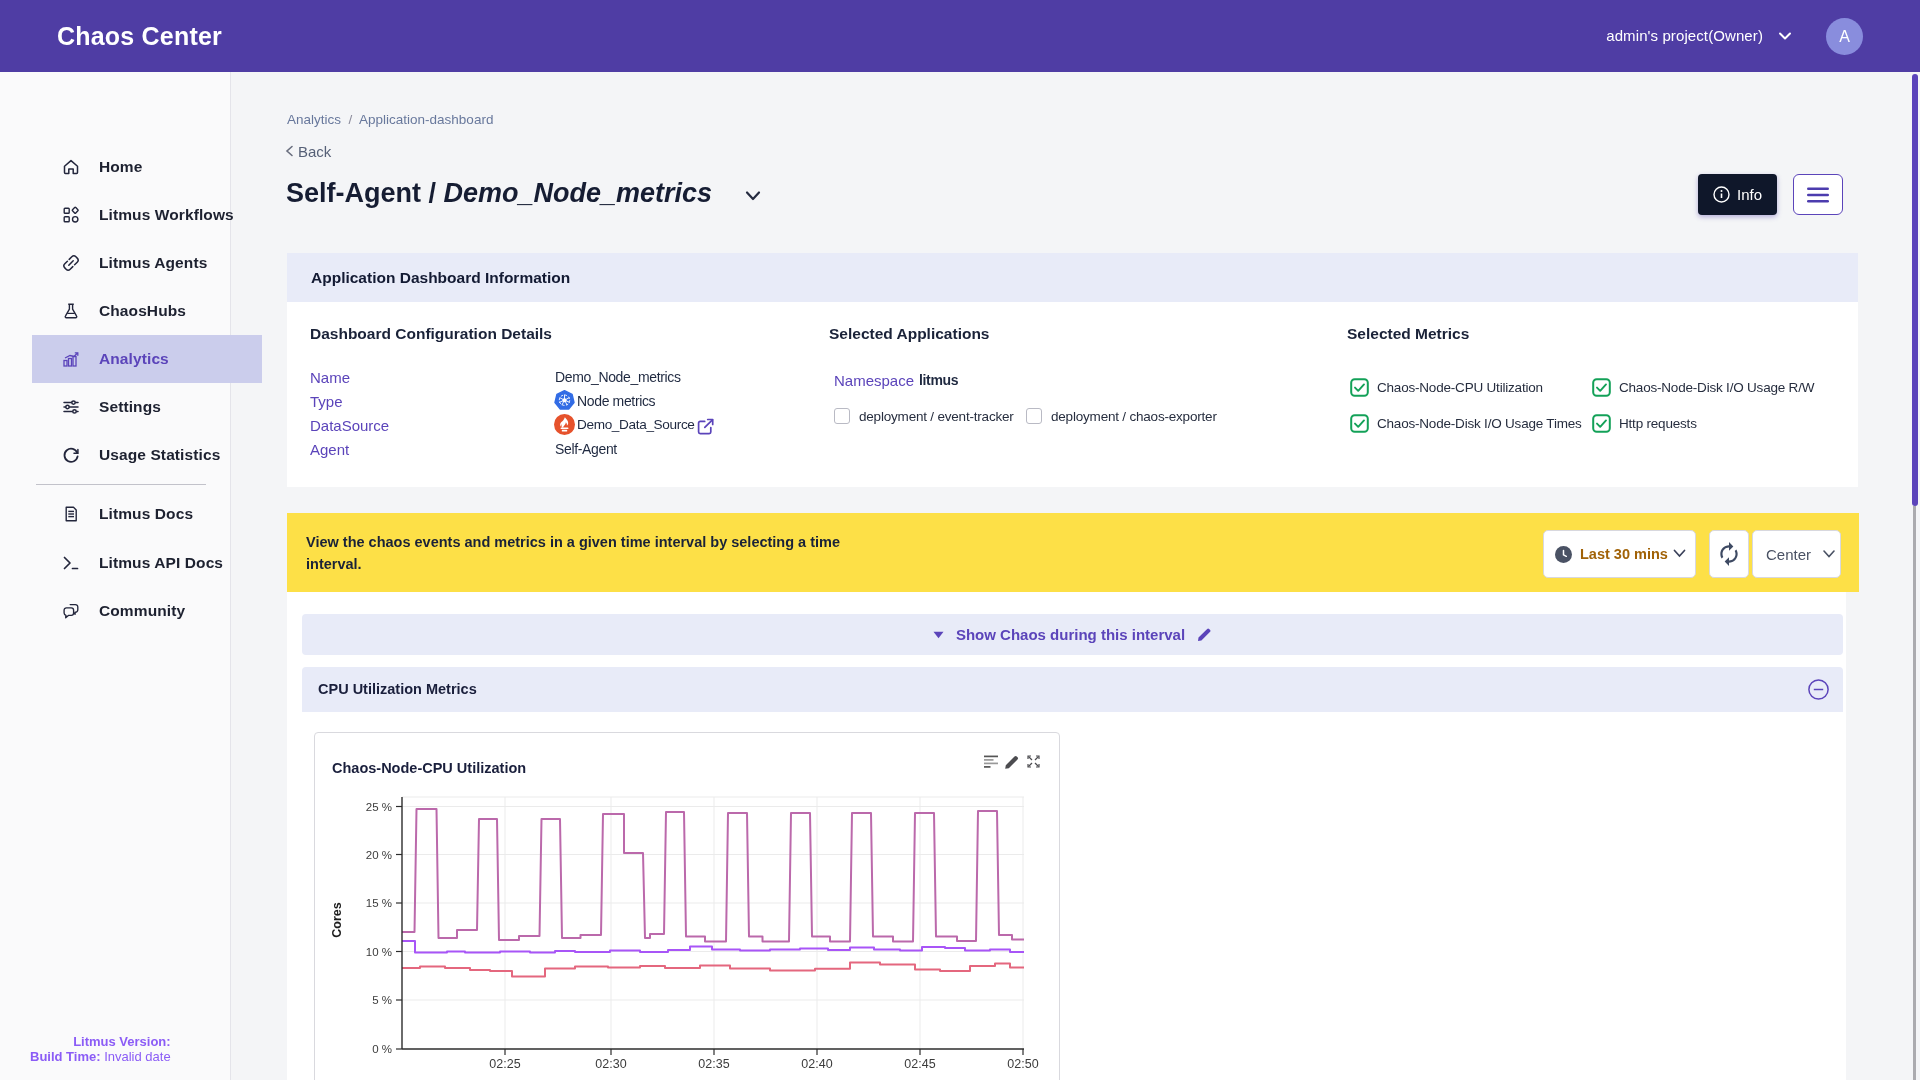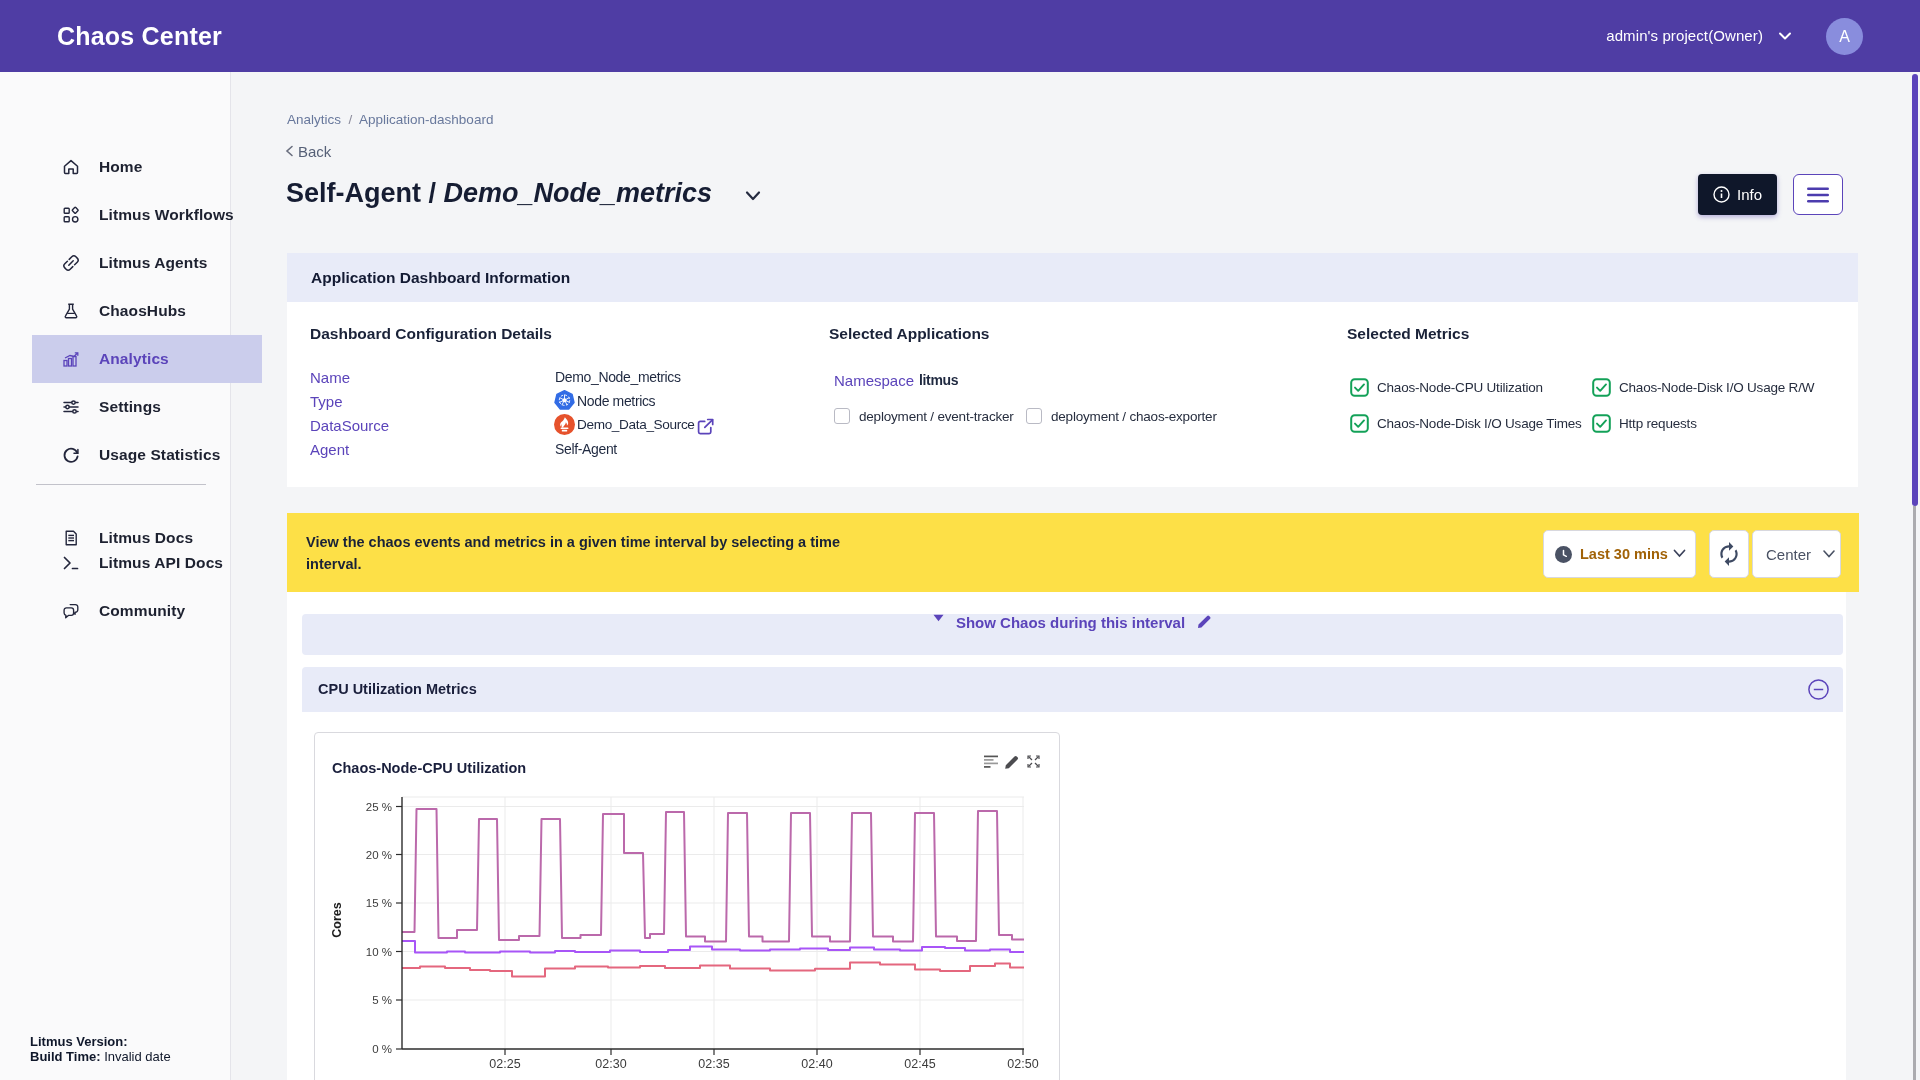--- a/index.html
+++ b/index.html
@@ -12,21 +12,21 @@
 #proj { right:157px; top:0; height:60px; line-height:72px; color:#fff; font-size:15px; letter-spacing:0.1px; }
 #avatar { left:1826px; top:18px; width:37px; height:37px; border-radius:50%; background:#898ddd; color:#fff; font-size:16px; text-align:center; line-height:37px; }
 
 #sidebar { left:0; top:72px; width:231px; height:1008px; background:#fafafb; border-right:1px solid #e4e4ea; }
 .nav { position:absolute; left:0; width:230px; height:48px; display:flex; align-items:center;margin-left:32px; }
 .nav .ic { width:18px; height:18px; margin-left:30px; }
 .nav .lbl { margin-left:19px; font-size:15.5px; font-weight:600; color:#1d2130; letter-spacing:0.1px; }
 .nav.active { background:#cbcdec; }
 .nav.active .lbl { color:#5b44ba; }
 #navdiv { left:36px; top:484px; width:170px; height:0; border-top:1px solid #c2c2ca; }
-#version { left:30px; top:1034px; font-size:13px; color:#0f172a; line-height:15px; }
+#version { left:30px; top:1034px; font-size:13px; color:#8b5cf6; line-height:15px;text-align:right; }
 
 #crumb { left:287px; top:112px; font-size:13.5px; color:#68789c; }
 #crumb .sep { color:#8a8a9a; }
 #back { left:285px; top:143px; font-size:15px; color:#566077; }
 #title { left:286px; top:178px; font-size:27px; font-weight:bold; color:#161d33; }
 #title .it { font-style:italic; }
 #infobtn { left:1698px; top:174px; width:79px; height:41px; background:#0f172a; border-radius:4px; color:#fff; font-size:15px; display:flex; align-items:center; justify-content:center; box-shadow:0 2px 5px rgba(60,40,160,.35); }
 #menubtn { left:1793px; top:174px; width:50px; height:41px; background:#fff; border:1.6px solid #5b44ba; border-radius:6px; display:flex; align-items:center; justify-content:center; }
 
 #card { left:287px; top:253px; width:1571px; height:234px; background:#fff; }
@@ -34,21 +34,21 @@
 .h2 { font-size:15.5px; font-weight:600; color:#1a2238; }
 .plabel { color:#5b44ba; font-size:15px; }
 .pval { color:#1f2940; font-size:14px; letter-spacing:-0.35px; }
 .cblabel { color:#272e3f; font-size:13.5px; letter-spacing:-0.2px; }
 
 #intbar { left:287px; top:513px; width:1572px; height:79px; background:#fde047; }
 #intbar .txt { position:absolute; left:19px; top:18px; width:545px; font-size:14.5px; font-weight:600; color:#1a2238; line-height:22px; }
 .wbtn { position:absolute; background:#fff; border:1px solid #d8d8de; border-radius:5px; }
 
 #panel { left:287px; top:592px; width:1559px; height:488px; background:#fff; }
-#showbar { left:302px; top:614px; width:1541px; height:41px; background:#e8ebf8; border-radius:4px; display:flex; align-items:flex-start; justify-content:center; font-size:15px; font-weight:600; color:#5b44ba; }
+#showbar { left:302px; top:614px; width:1541px; height:41px; background:#e8ebf8; border-radius:4px; display:flex; align-items:center; justify-content:center; font-size:15px; font-weight:600; color:#5b44ba; }
 #cpubar { left:302px; top:667px; width:1541px; height:45px; background:#e8ebf8; border-radius:4px 4px 0 0; font-size:14.5px; font-weight:bold; color:#1a1f3c; line-height:45px; padding-left:16px; }
 #chartcard { left:314px; top:732px; width:746px; height:360px; background:#fff; border:1px solid #d9d9de; border-radius:4px; }
 #charttitle { left:332px; top:760px; font-size:14.5px; font-weight:bold; color:#1a1f3c; }
 
 #sbthumb { left:1912px; top:74px; width:6px; height:432px; background:#5b44ba; border-radius:3px; }
 #sbtrack { left:1913px; top:506px; width:3px; height:574px; background:#ababaf; }
 </style>
 </head>
 <body>
 <div id="header" class="abs"></div>
@@ -123,21 +123,21 @@
   </div>
 <div class="nav abs" style="top:431px">
     <svg class="ic" viewBox="0 0 18 18">
       <g stroke="#23263c" stroke-width="1.8" fill="none" stroke-linecap="round">
         <path d="M15.3 7.0 A6.6 6.6 0 1 0 15.6 10.4"></path>
         <path d="M15.9 3.4 V7.3 H12.0" stroke-width="1.5"></path>
       </g>
     </svg>
     <span class="lbl">Usage Statistics</span>
   </div>
-<div class="nav abs" style="top:514px">
+<div class="nav abs" style="top:490px">
     <svg class="ic" viewBox="0 0 18 18">
       <g stroke="#23263c" stroke-width="1.4" fill="none" stroke-linejoin="round">
         <path d="M4.2 2.2 H11.5 L14.2 4.9 V15.8 H4.2 Z"></path>
         <line x1="6.3" y1="6.4" x2="12" y2="6.4"></line>
         <line x1="6.3" y1="9" x2="12" y2="9"></line>
         <line x1="6.3" y1="11.6" x2="12" y2="11.6"></line>
       </g>
     </svg>
     <span class="lbl">Litmus Docs</span>
   </div>

